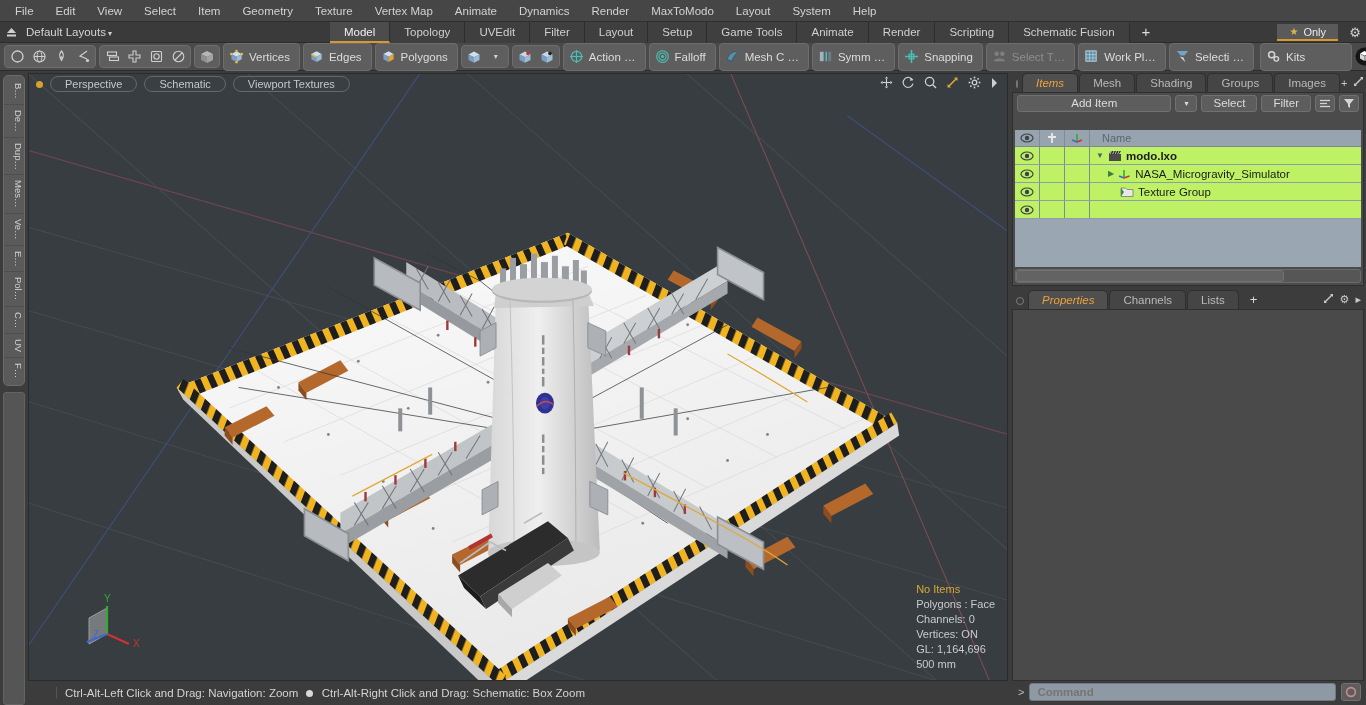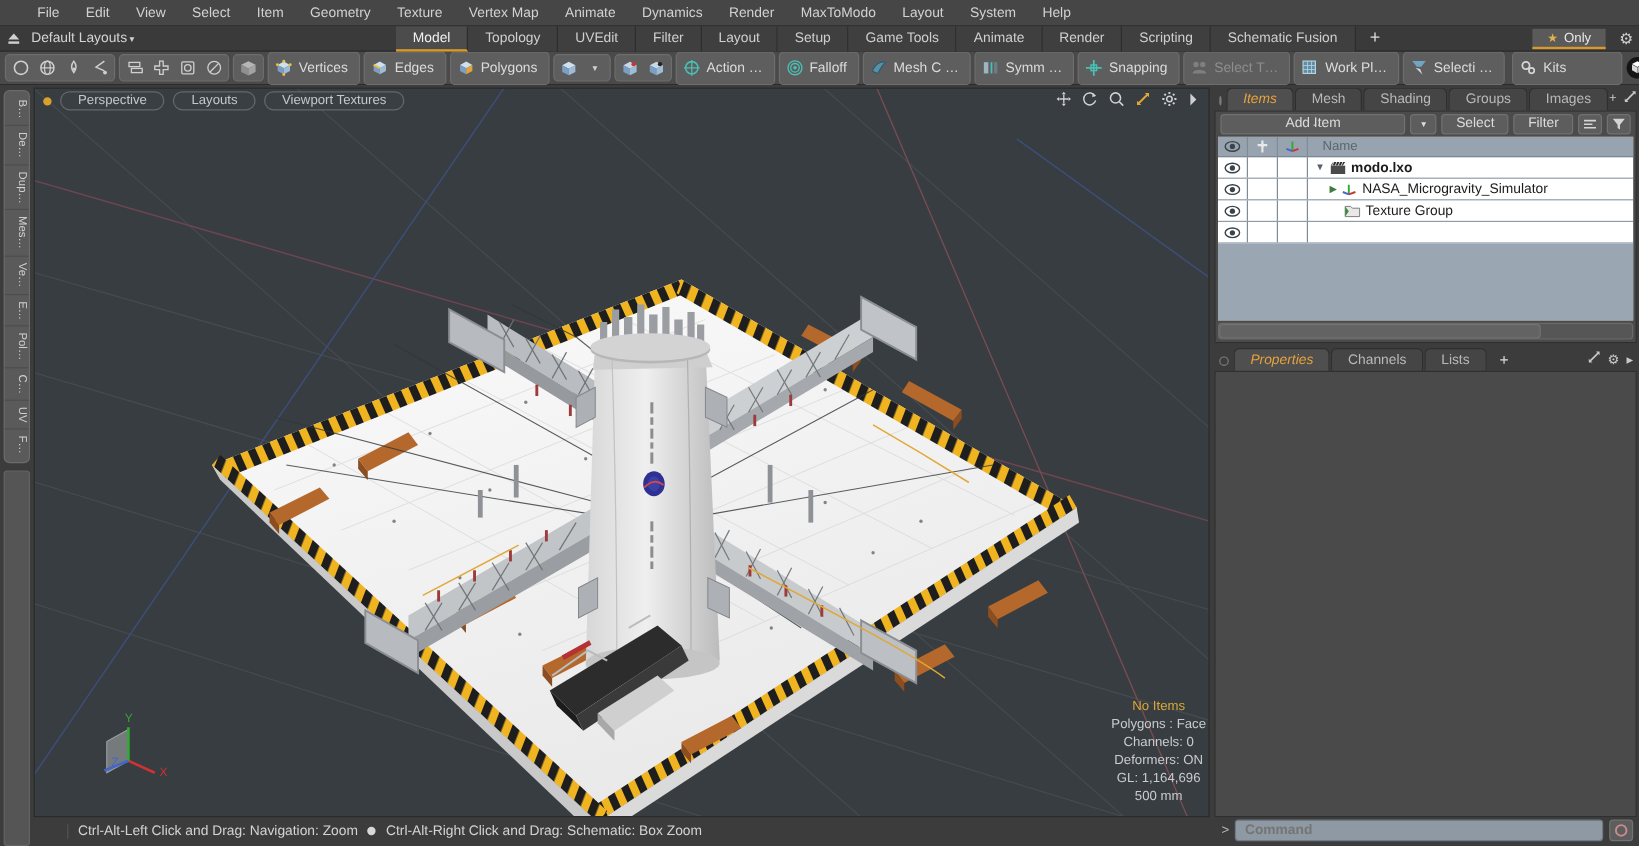--- a/index.html
+++ b/index.html
@@ -1,21 +1,21 @@
 <!DOCTYPE html>
 <html><head>
 <meta charset="utf-8">
 <style>
   * { box-sizing: border-box; margin:0; padding:0; }
   html,body{ width:1366px; height:705px; overflow:hidden; background:#3b3b3b;
     font-family:"Liberation Sans", sans-serif; -webkit-font-smoothing:antialiased; }
   .app{ position:relative; width:1366px; height:705px; background:#3c3c3c; display:flex; flex-direction:column; }
 
   
-  .menubar{ height:22px; background:#464646; display:flex; align-items:center; padding-left:20px; flex:0 0 22px;
+  .menubar{ height:22px; background:#464646; display:flex; align-items:center; padding-left:4px; flex:0 0 22px;
     border-bottom:1px solid #2e2e2e; }
   .menubar .mi{ color:#d2d2d2; font-size:11.5px; padding:0 11px; line-height:22px; cursor:default; white-space:nowrap;}
 
   
   .layoutbar{ height:21px; background:#3a3a3a; display:flex; align-items:center; flex:0 0 21px; position:relative;
      border-bottom:1px solid #2c2c2c;}
   .homeicon{ width:22px; display:flex; align-items:center; justify-content:center; color:#cfcfcf; font-size:11px;}
   .layoutname{ color:#d4d4d4; font-size:11.5px; padding:0 6px 0 4px; }
   .caretsm{ font-size:8px; color:#cfcfcf; margin-left:2px;}
   .tabs{ display:flex; align-items:flex-end; height:21px; margin-left:auto; position:absolute; left:330px; top:0;}
@@ -54,21 +54,21 @@
 
   
   .viewwrap{ flex:1; display:flex; flex-direction:column; min-width:0; padding:2px 2px 0 0;}
   .viewport{ position:relative; flex:1; background:#373d41; border:1px solid #2b2b2b; overflow:hidden;}
   .vpheader{ position:absolute; top:0; left:0; right:0; height:20px; display:flex; align-items:center; gap:7px;
       padding-left:7px; z-index:6; }
   .dot{ width:7px; height:7px; border-radius:50%; background:#d9a02c; flex:0 0 7px;}
   .vppill{ border:1px solid #63696d; border-radius:9px; color:#c3c8cb; font-size:11px; padding:1px 14px; background:rgba(60,66,70,.55);}
   .vpicons{ position:absolute; top:2px; right:8px; display:flex; gap:9px; align-items:center; z-index:6;}
   .vpicons svg{display:block;}
-  .vpstats{ position:absolute; right:2px; bottom:8px; text-align:center; z-index:6; line-height:15px;}
+  .vpstats{ position:absolute; right:12px; bottom:8px; text-align:left; z-index:6; line-height:15px;}
   .vpstats div{ color:#c9ccce; font-size:11px;}
   .vpstats .hl{ color:#d9a838; }
 
   
   .statusbar{ height:24px; background:#3c3c3c; display:flex; align-items:center; flex:0 0 24px;}
   .statusbar .inner{ margin-left:28px; border-left:1px solid #545454; padding-left:8px; color:#d3d3d3; font-size:11.5px;}
   .bullet{ display:inline-block; width:7px;height:7px;border-radius:50%;background:#d8d8d8;margin:0 5px 1px 5px;vertical-align:middle;}
 
   
   .rpanel{ width:356px; flex:0 0 356px; background:#3c3c3c; display:flex; flex-direction:column; padding:2px 2px 0 2px;}
@@ -84,21 +84,21 @@
   .addrow{ height:20px; display:flex; align-items:center; gap:4px; padding:2px 4px; }
   .addbtn{ flex:1; height:17px; background:#5d5d5d; border:1px solid #717171; border-radius:3px;
       color:#dcdcdc; font-size:11.5px; text-align:center; line-height:15px;}
   .adddrop{ width:22px; height:17px; background:#5d5d5d; border:1px solid #717171; border-radius:3px;
       color:#dcdcdc; font-size:8px; display:flex; align-items:center; justify-content:center;}
   .smbtn{ height:17px; background:#5d5d5d; border:1px solid #717171; border-radius:3px; color:#dcdcdc;
       font-size:11.5px; padding:0 11px; line-height:15px;}
   .icobtn{ width:20px; height:17px; background:#5d5d5d; border:1px solid #717171; border-radius:3px;
       display:flex;align-items:center;justify-content:center;}
 
-  .tree{ flex:1; background:#ffffff; margin:1px 2px 0 2px; display:flex; flex-direction:column; overflow:hidden;justify-content:center;}
+  .tree{ flex:1; background:#bef264; margin:17px 2px 0 2px; display:flex; flex-direction:column; overflow:hidden;justify-content:center;}
   .treehead{ height:17px; display:flex; align-items:center; background:#97a4af; border-bottom:1px solid #7c8893;}
   .colcell{ width:25px; height:17px; display:flex; align-items:center; justify-content:center; border-right:1px solid #7f8b96;}
   .namecol{ flex:1; color:#5c666e; font-size:11px; padding-left:12px;}
   .trow{ height:18px; display:flex; align-items:center; border-bottom:1px solid #909da8;}
   .trow .rest{ flex:1; display:flex; align-items:center; height:18px; padding-left:6px; gap:4px;}
   .tname{ font-size:11.5px; color:#1b1b1b;}
   .tname.b{ font-weight:bold;}
   .scrollrow{ height:14px; margin:2px; display:flex; }
   .scrtrack{ flex:1; background:#565656; border:1px solid #6a6a6a; border-radius:3px; position:relative;}
   .scrthumb{ position:absolute; left:0; top:0; bottom:0; width:78%; background:#636363; border:1px solid #727272; border-radius:3px;}
@@ -688,21 +688,21 @@
                 <rect x="646" y="320" width="4" height="26"></rect>
               <rect x="400" y="300" width="4" height="26"></rect>
                 <rect x="370" y="320" width="4" height="22"></rect>
             </g>
           </svg>
         </div>
 
         <div class="vpheader">
           <div class="dot"></div>
           <div class="vppill">Perspective</div>
-          <div class="vppill">Layouts</div>
+          <div class="vppill">Schematic</div>
           <div class="vppill">Viewport Textures</div>
         </div>
 
         <div class="vpicons">
           <span>
               <svg width="13" height="13" viewBox="0 0 13 13">
                 <path d="M6.5 0.5 L8.2 2.6 H4.8 Z M6.5 12.5 L4.8 10.4 H8.2 Z M0.5 6.5 L2.6 4.8 V8.2 Z M12.5 6.5 L10.4 8.2 V4.8 Z" fill="#d0d0d0"></path>
                 <line x1="6.5" y1="2.8" x2="6.5" y2="10.2" stroke="#d0d0d0" stroke-width="1.1"></line>
                 <line x1="2.8" y1="6.5" x2="10.2" y2="6.5" stroke="#d0d0d0" stroke-width="1.1"></line>
               </svg>
@@ -757,21 +757,21 @@
             <text x="27" y="14" font-size="10" fill="#3a3" font-family="Liberation Sans, sans-serif">Y</text>
             <line x1="30" y1="46" x2="10" y2="54" stroke="#46c" stroke-width="2.2"></line>
             <text x="16" y="50" font-size="10" fill="#46c" font-family="Liberation Sans, sans-serif">Z</text>
           </svg>
         </div>
 
         <div class="vpstats">
           <div class="hl">No Items</div>
           <div>Polygons : Face</div>
           <div>Channels: 0</div>
-          <div>Deformers: ON</div>
+          <div>Vertices: ON</div>
           <div>GL: 1,164,696</div>
           <div>500 mm</div>
         </div>
       </div>
 
       <div class="statusbar">
         <div class="inner">
           <span>Ctrl-Alt-Left Click and Drag: Navigation: Zoom</span>
           <span class="bullet"></span>
           <span>Ctrl-Alt-Right Click and Drag: Schematic: Box Zoom</span>

